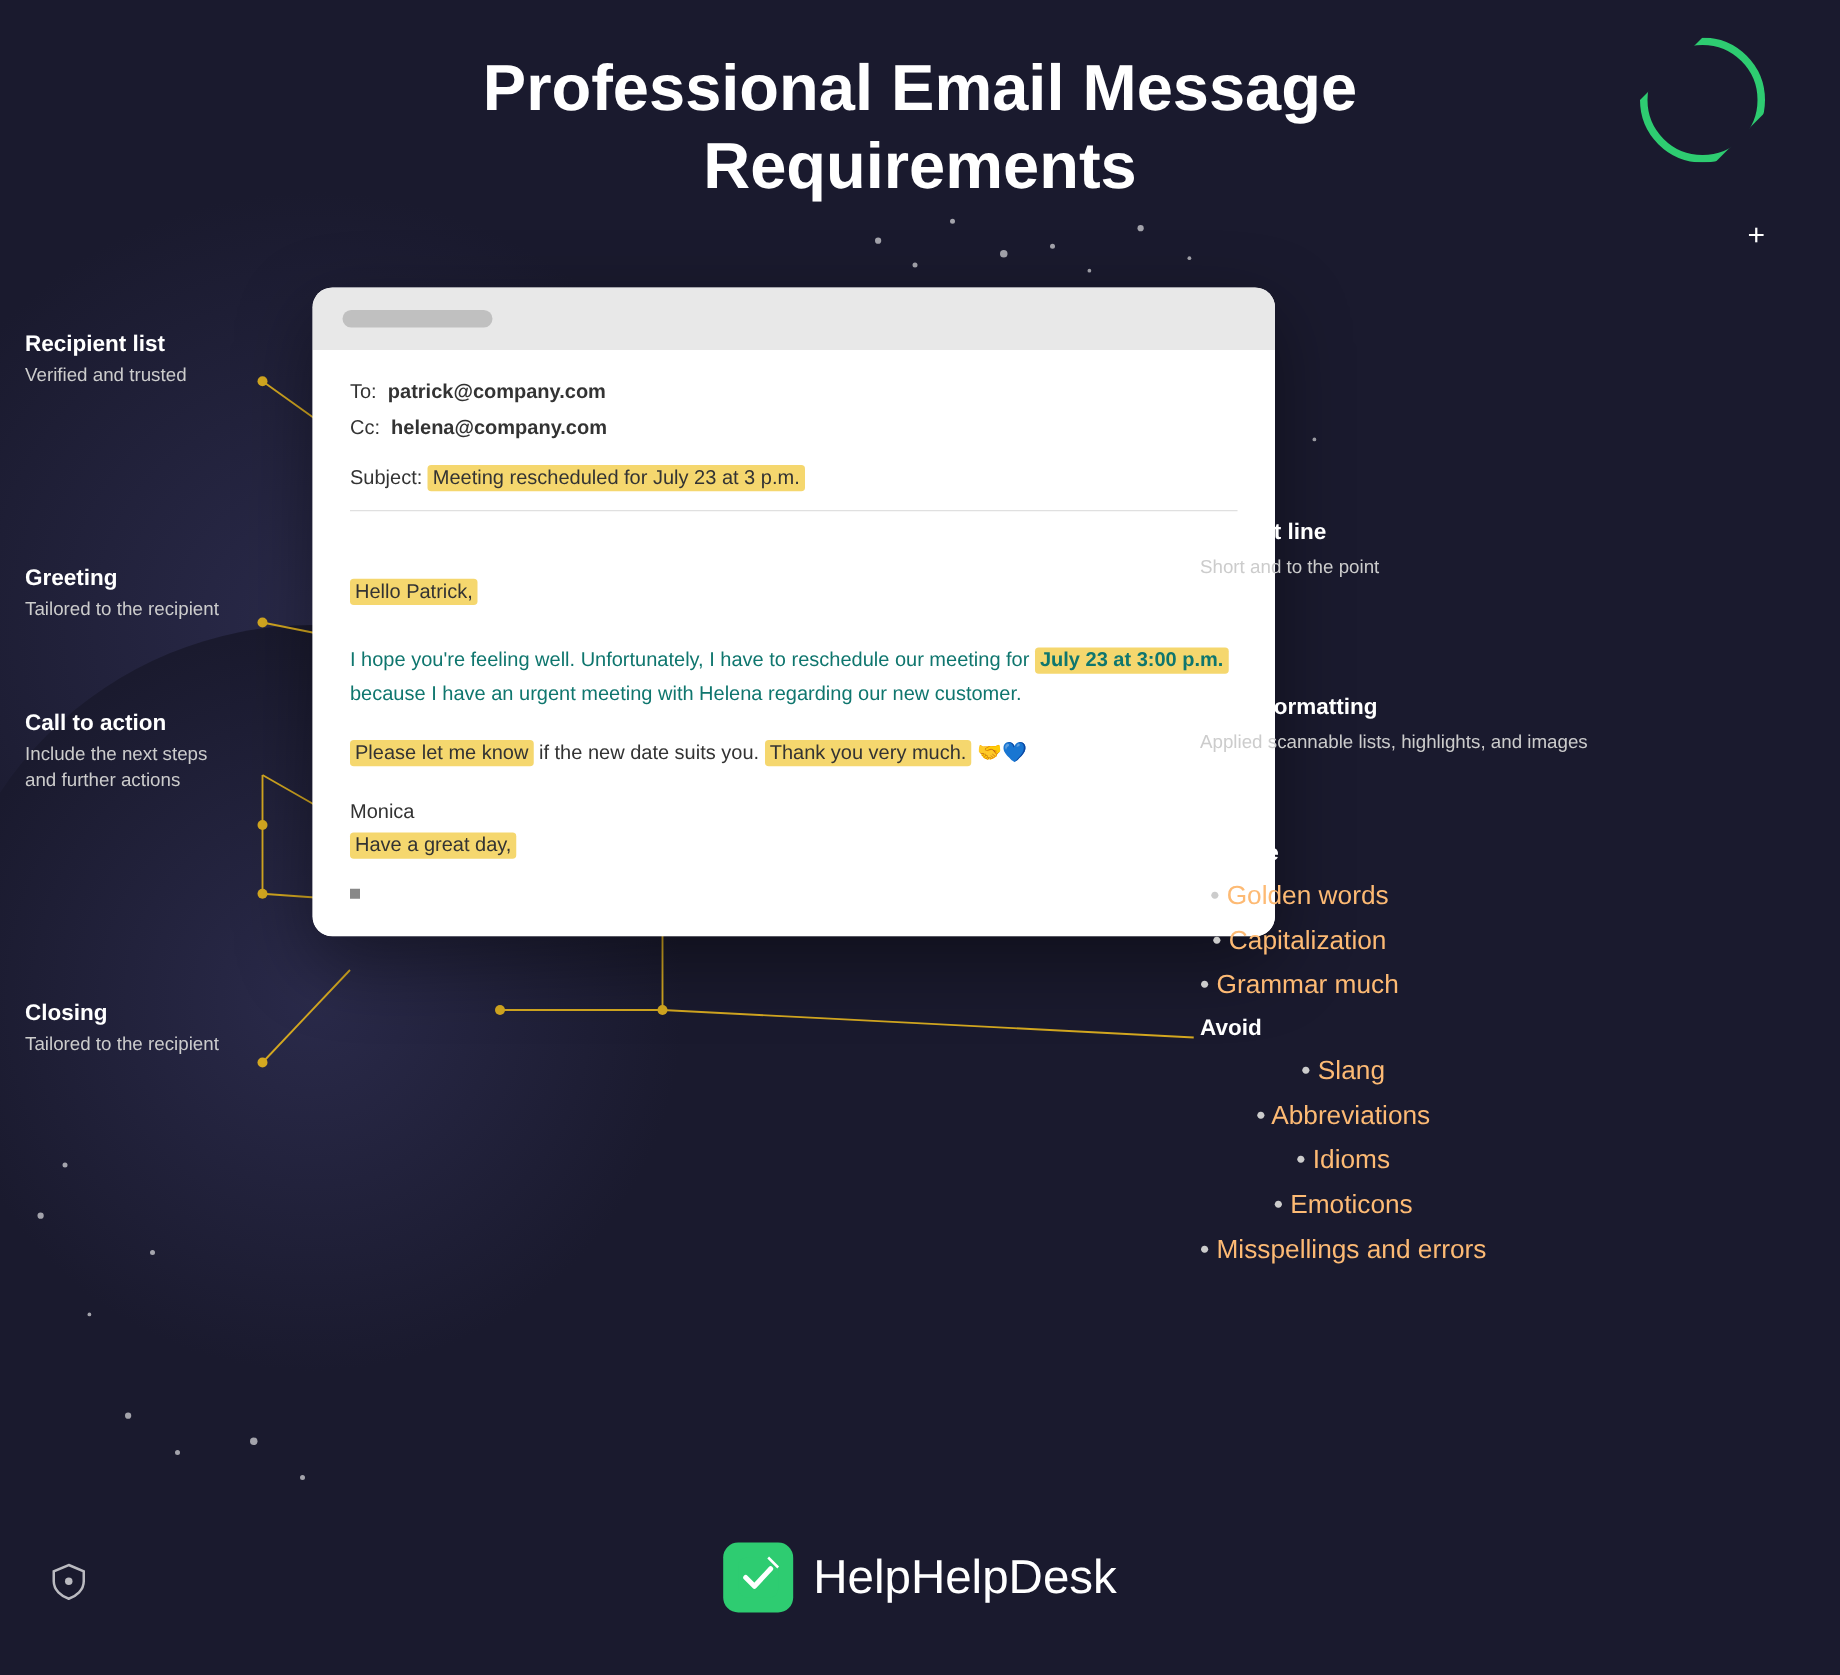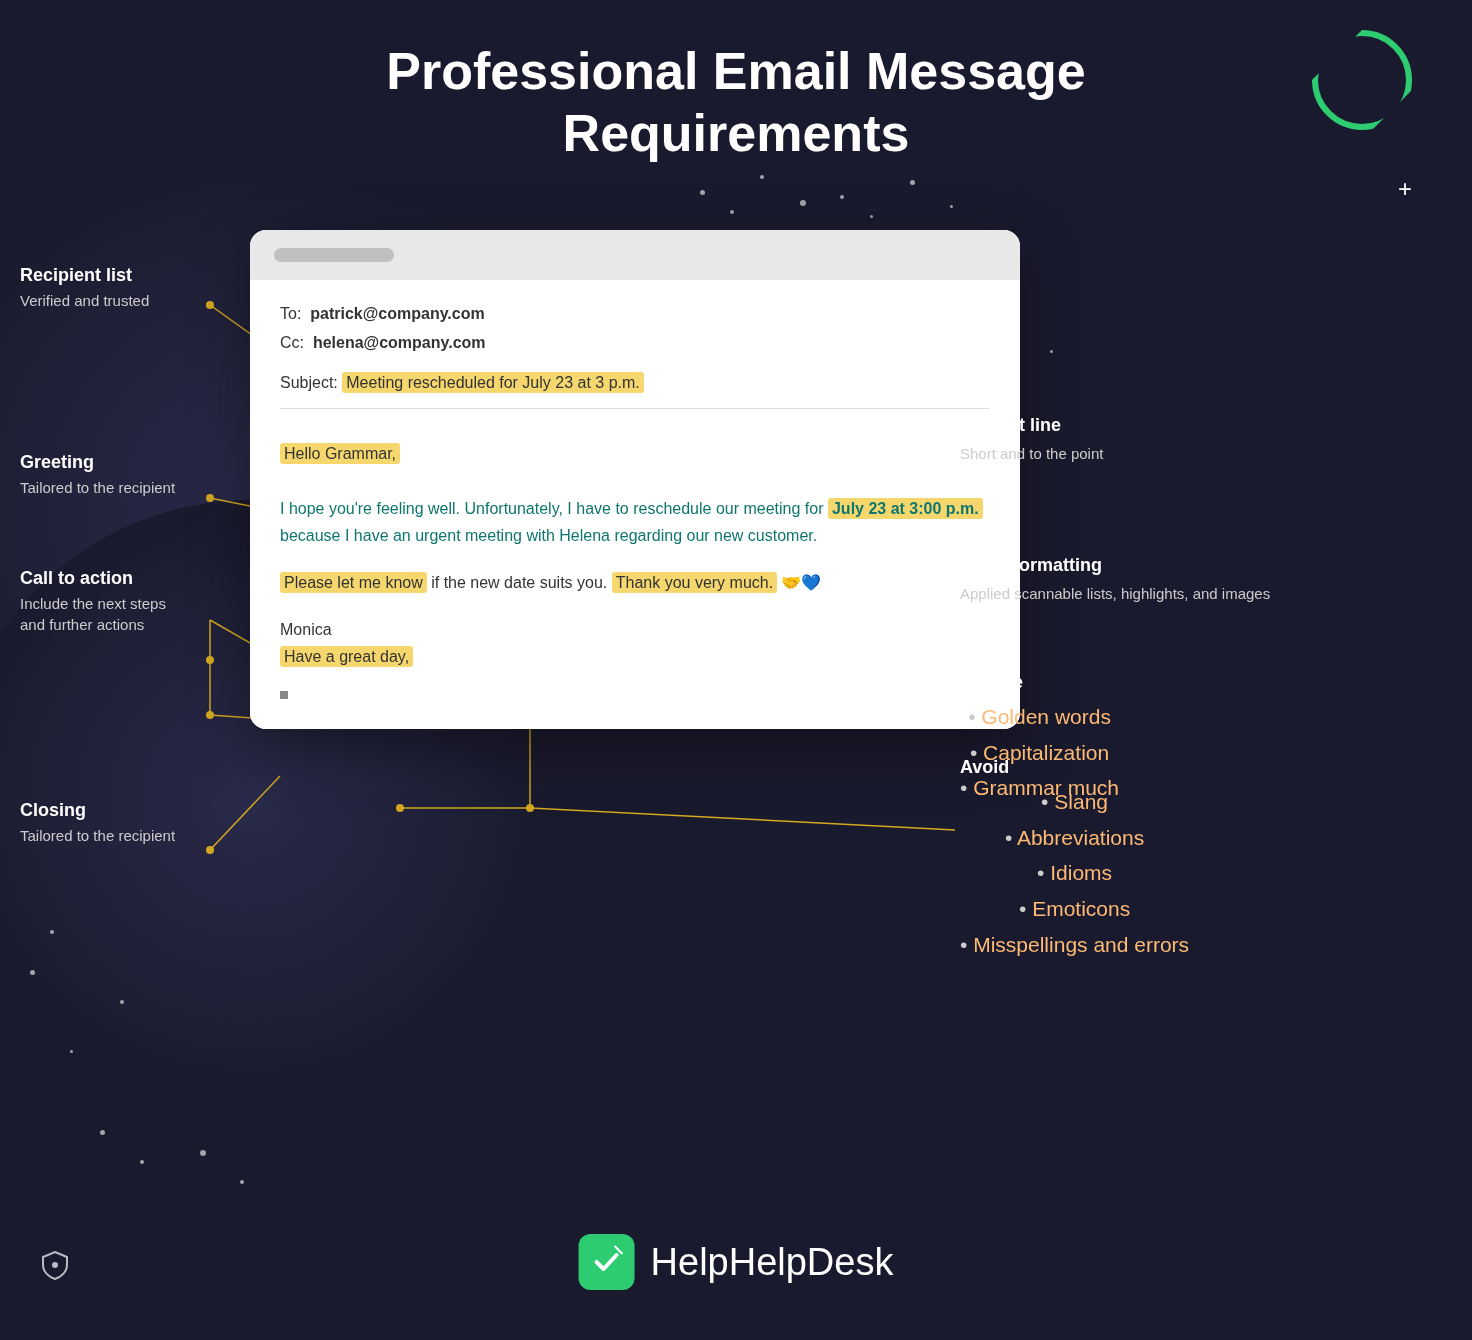--- a/index.html
+++ b/index.html
@@ -113,21 +113,21 @@
       line-height: 1.8;
     }
 
     .email-recipients strong {
       font-weight: 700;
     }
 
     .email-subject-line {
       font-size: 16px;
       color: #333;
-      margin-bottom: 16px;
+      margin-bottom: 36px;
       padding-bottom: 16px;
       border-bottom: 1px solid #e0e0e0;
     }
 
     .highlight-yellow {
       background: #f5d76e;
       padding: 2px 4px;
       border-radius: 3px;
     }
 
@@ -338,21 +338,21 @@
       <div>Cc: &nbsp;<strong>helena@company.com</strong></div>
     </div>
 
     <div class="email-subject-line">
       <span>Subject:</span> <span class="highlight-yellow">Meeting rescheduled for July 23 at 3 p.m.</span>
     </div>
 
     <div style="height:20px;"></div>
 
     <div class="email-greeting">
-      <span class="highlight-yellow">Hello Grammar,</span>
+      <span class="highlight-yellow">Hello Patrick,</span>
     </div>
 
     <div style="height:16px;"></div>
 
     <div class="email-body-text">
       <span>I hope you're feeling well. Unfortunately, I have to reschedule our meeting for </span><span class="highlight-yellow-bold">July 23 at 3:00 p.m.</span><span> because I have an urgent meeting with Helena regarding our new customer.</span>
     </div>
 
     <div class="email-cta">
       <span class="highlight-yellow">Please let me know</span><span> if the new date suits you. </span><span class="highlight-yellow">Thank you very much.</span><span> 🤝💙</span>
@@ -403,21 +403,21 @@
 
 <div class="right-label" style="top:672px;left:960px;">
   <div class="label-title">Include</div>
   <ul>
     <li>Golden words</li>
     <li>Capitalization</li>
     <li>Grammar much</li>
   </ul>
 </div>
 
-<div class="right-label" style="top:757px;left:960px;">
+<div class="right-label" style="top:812px;left:960px;">
   <div class="label-title">Avoid</div>
   <ul>
     <li>Slang</li>
     <li>Abbreviations</li>
     <li>Idioms</li>
     <li>Emoticons</li>
     <li>Misspellings and errors</li>
   </ul>
 </div>
 

